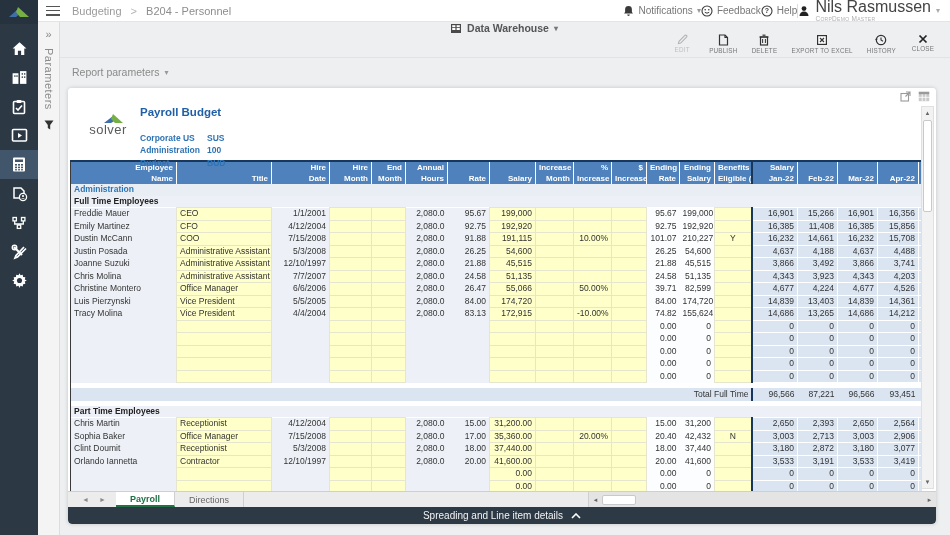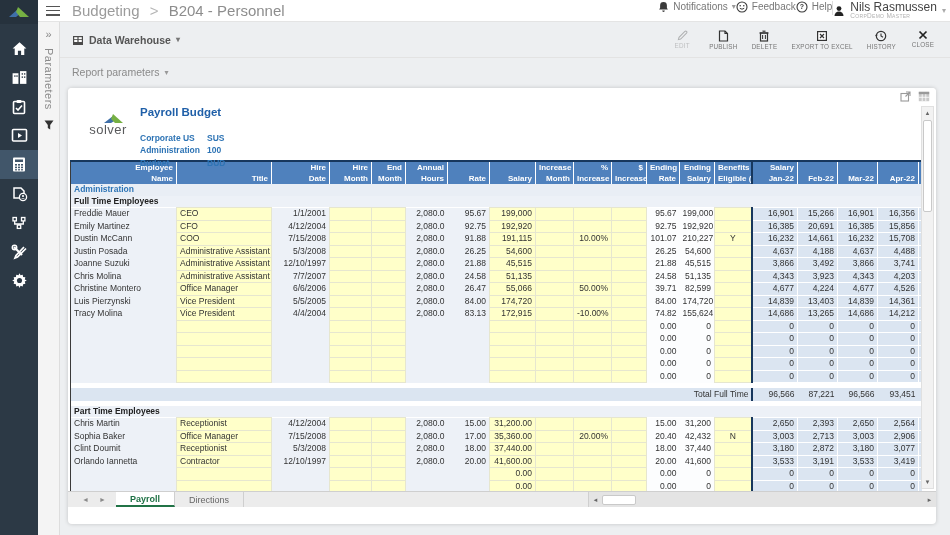--- a/index.html
+++ b/index.html
@@ -16,35 +16,35 @@
   
   .param-strip { position:absolute; left:38px; top:22px; width:22px; height:513px; background:#f4f4f4; border-right:1px solid #ddd; z-index:4; }
   .param-strip .expand { color:#888; font-size:11px; text-align:center; padding-top:6px; cursor:pointer; }
   .param-strip .vlabel { writing-mode:vertical-rl; font-size:11px; color:#8a8a8a; margin:8px 0 0 5px; letter-spacing:.5px; }
   .param-strip .funnel { display:block; margin:10px auto 0; }
 
   
   .topbar { position:absolute; left:38px; top:0; width:912px; height:22px; background:#fff; border-bottom:1px solid #e4e4e4; display:flex; align-items:center; z-index:6; }
   .hamburger { width:14px; height:10px; margin:0 12px 0 8px; display:flex; flex-direction:column; justify-content:space-between; cursor:pointer; }
   .hamburger span { display:block; height:1.6px; background:#555; }
-  .crumb { font-size:15px; color:#9b9b9b;text-align:center; }
+  .crumb { font-size:11px; color:#9b9b9b;text-align:center; }
   .crumb .sep { margin:0 6px; color:#b5b5b5; }
   .crumb .page { color:#8d8d8d; }
-  .topbar .right { margin-left:auto; display:flex; align-items:flex-start; gap:0; padding-right:4px; font-size:10px; color:#777; }
+  .topbar .right { margin-left:auto; display:flex; align-items:center; gap:0; padding-right:10px; font-size:10px; color:#777; }
   .tb-item { display:flex; align-items:center; gap:4px; cursor:pointer; }
   .tb-item .chev { font-size:8px; color:#999; }
   .user-divider { width:1px; height:14px; background:#ddd; }
   .user-block { display:flex; align-items:center; gap:5px; cursor:pointer; }
   .user-text { line-height:1.05; }
-  .user-name { font-size:12px; color:#444; }
+  .user-name { font-size:16px; color:#444; }
   .user-role { font-size:6.5px; color:#b0b0b0; letter-spacing:.3px; font-variant:small-caps; }
 
   
   .main { position:absolute; left:60px; top:22px; width:890px; height:513px; background:#edeff1; }
-  .cmdbar { height:36px; display:flex; align-items:center; border-bottom:1px solid #e3e3e3; background:#edeff1; padding:0 14px 0 12px; }
+  .cmdbar { height:36px; display:flex; align-items:center; border-bottom:1px solid #e3e3e3; background:#edeff1; padding:0 14px 0 12px;flex-direction:column; }
   .source { display:flex; align-items:center; gap:5px; font-size:10.5px; color:#555; font-weight:bold; cursor:pointer; }
   .source .chev { font-size:8px; color:#777; }
   .actions { margin-left:auto; display:flex; gap:14px; }
   .action { display:flex; flex-direction:column; align-items:center; gap:1px; cursor:pointer; min-width:26px; }
   .action .lbl { font-size:6.3px; color:#777; letter-spacing:.2px; white-space:nowrap; }
   .action.disabled { opacity:.4; cursor:default; }
   .repparams { height:28px; display:flex; align-items:center; padding-left:12px; font-size:10.5px; color:#8a8a8a; gap:5px; cursor:pointer; }
   .repparams .chev { font-size:8px; color:#999; }
 
   
@@ -466,21 +466,21 @@
                   <td class="ar">2,080.0</td>
                   <td class="ar">92.75</td>
                   <td class="yellow ar">192,920</td>
                   <td class="yellow ac"></td>
                   <td class="yellow ar"></td>
                   <td class="yellow ar"></td>
                   <td class="calc ar">92.75</td>
                   <td class="calc ar">192,920</td>
                   <td class="yellow ac"></td>
                   <td class="month grp ar">16,385</td>
-                  <td class="month ar">20,691</td>
+                  <td class="month ar">11,408</td>
                   <td class="month ar">16,385</td>
                   <td class="month ar">15,856</td>
                   <td class="month ar"></td>
                 </tr>
                 <tr class="employee">
                   <td class="al">Dustin McCann</td>
                   <td class="yellow al">COO</td>
                   <td class="ar">7/15/2008</td>
                   <td class="yellow ac"></td>
                   <td class="yellow ac"></td>
@@ -896,15 +896,21 @@
         <div class="tab">
             <span>Directions</span>
           </div>
         <div class="hscroll">
           <div class="arr">◄</div>
           <div class="thumb"></div>
           <div class="arr right">►</div>
         </div>
       </div>
 
+      <div class="details-bar">
+        <span>Spreading and Line item details</span>
+        <svg width="10" height="6" viewBox="0 0 10 6">
+            <path d="M1 5 L5 1 L9 5" fill="none" stroke="#fff" stroke-width="1.6"></path>
+          </svg>
+      </div>
     </div>
   </div>
 </div>
 
 </body></html>

